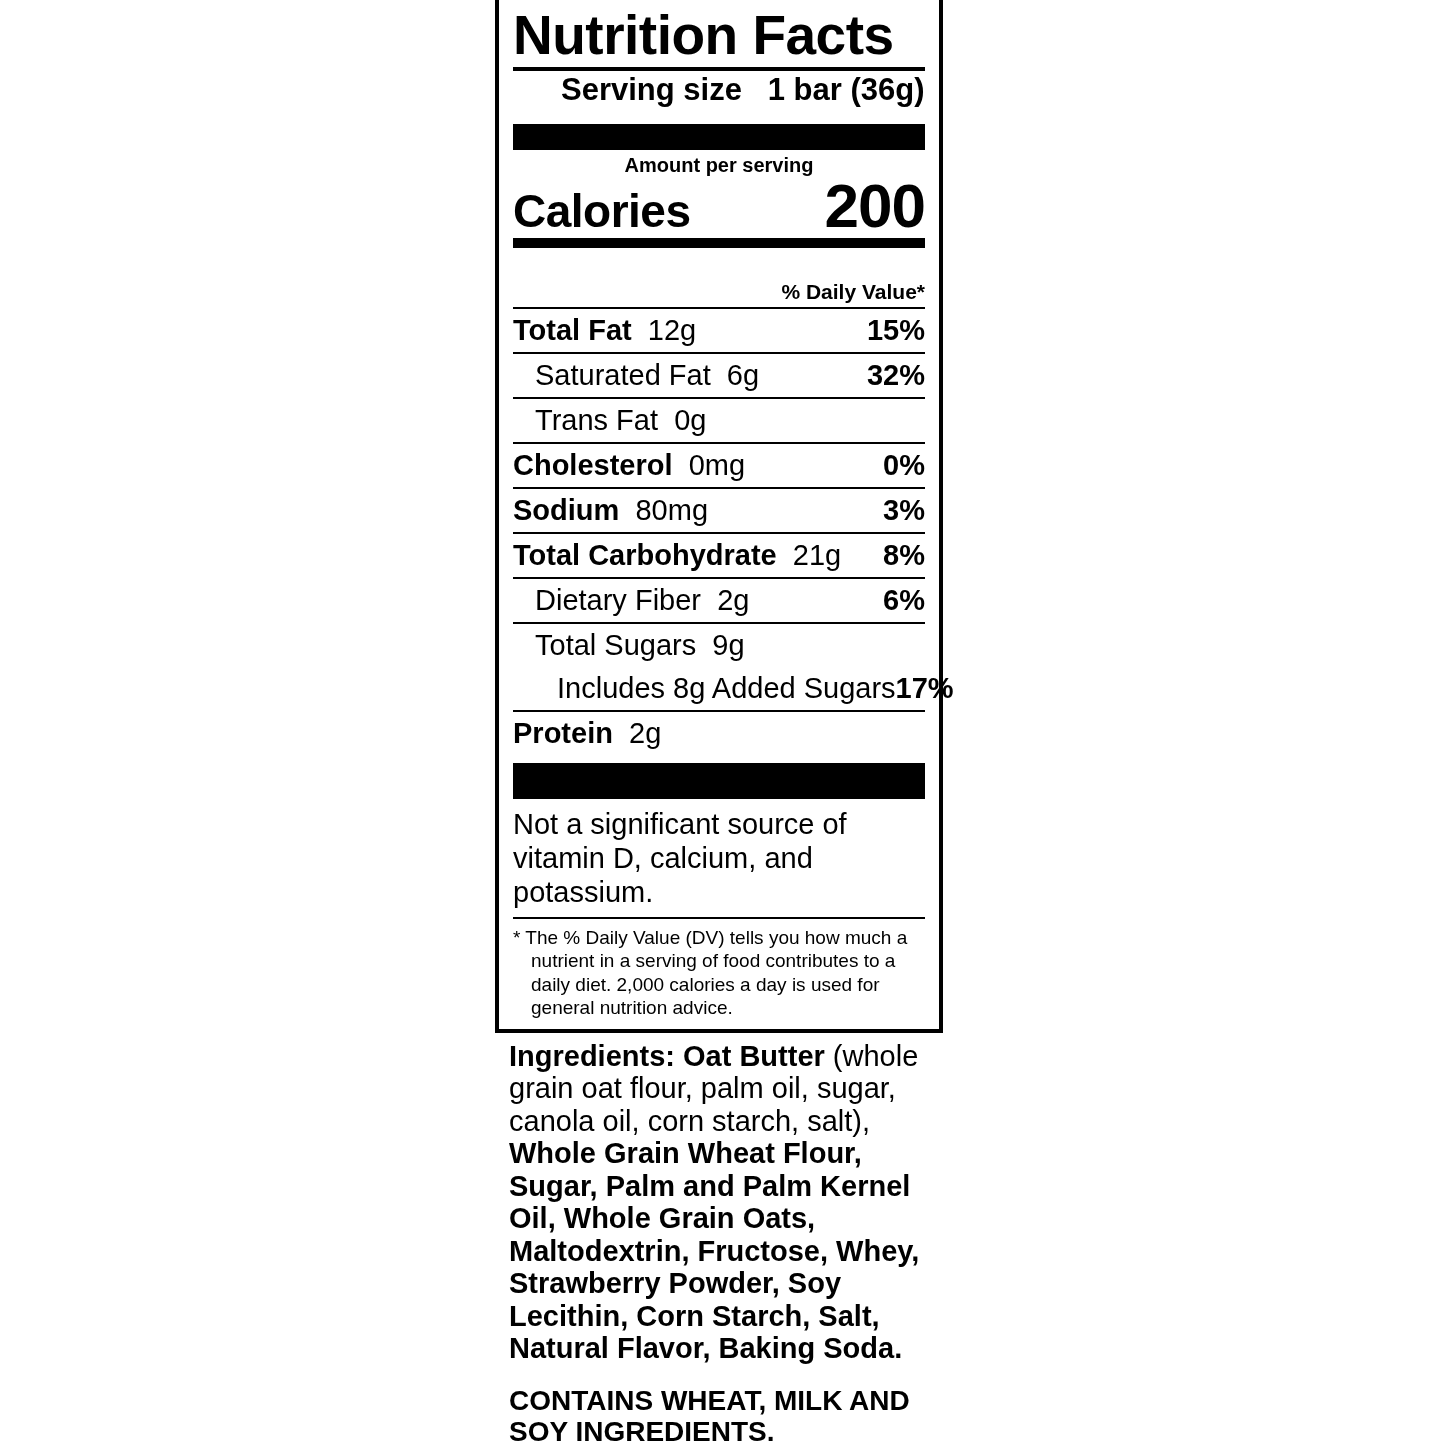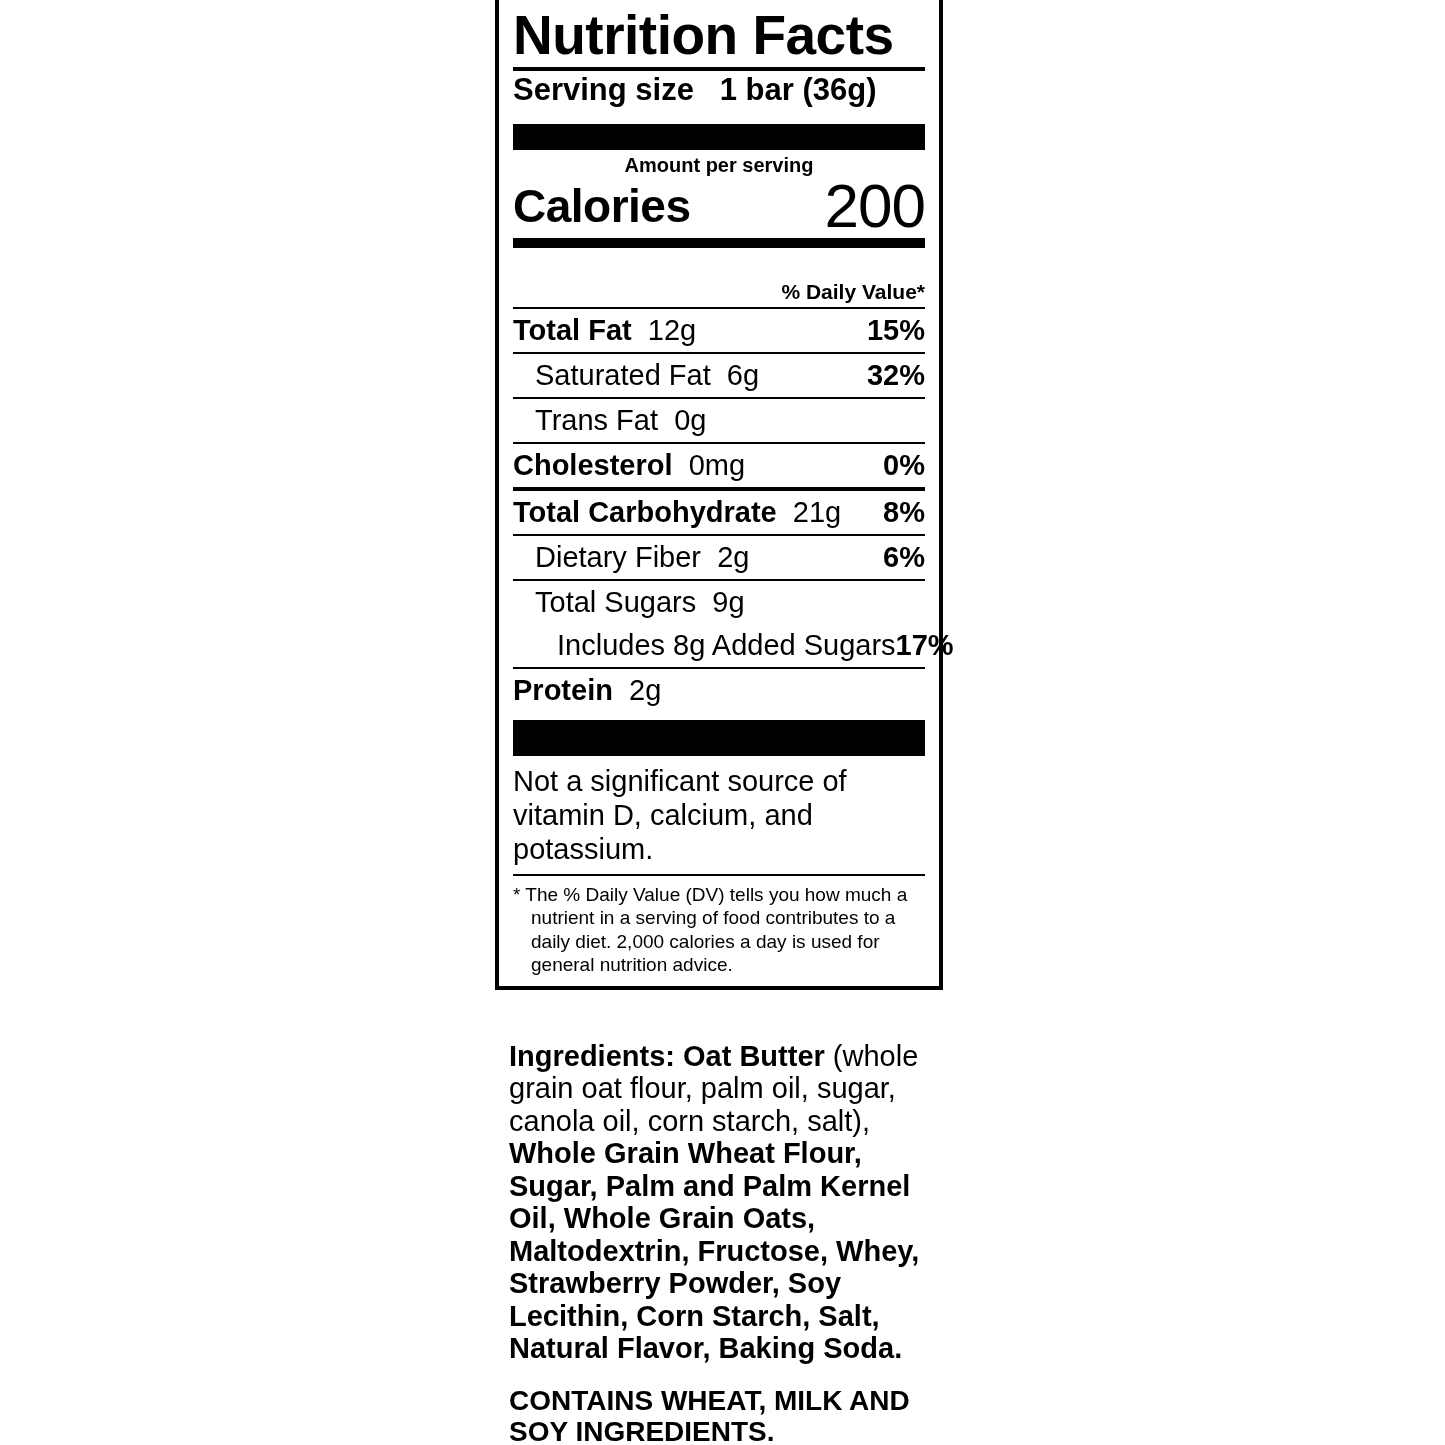--- a/index.html
+++ b/index.html
@@ -52,43 +52,44 @@
     font-size: 30px;
     line-height: 1.25;
     padding: 6px 0 2px 0;
   }
   .serving-size {
     font-size: 31px;
     font-weight: bold;
     line-height: 1.25;
     padding-bottom: 6px;
     white-space: nowrap;
+    margin-left: 48px;
   }
 
   .amount-per {
     font-size: 20px;
     font-weight: bold;
     padding-top: 4px;
     text-align: center;
   }
   .cal-row {
     display: flex;
-    align-items: center;
+    align-items: flex-end;
     justify-content: space-between;
     padding-bottom: 2px;
   }
   .cal-label {
     font-size: 46px;
     font-weight: bold;
     line-height: 1.05;
     letter-spacing: -0.5px;
   }
   .cal-value {
     font-size: 62px;
-    font-weight: normal;
+    font-weight: bold;
     line-height: 0.95;
     letter-spacing: -1px;
   }
 
   .dv-head {
     text-align: right;
     font-size: 21px;
     font-weight: bold;
     padding: 6px 0 3px 0;
     margin-top: 26px;
@@ -194,20 +195,24 @@
       <div class="right"></div>
     </div>
     <div class="rule-thin"></div>
 
     <div class="nrow">
       <div class="left"><span class="b">Cholesterol</span>&nbsp;&nbsp;<span>0mg</span></div>
       <div class="right">0%</div>
     </div>
     <div class="rule-thin"></div>
 
+    <div class="nrow">
+      <div class="left"><span class="b">Sodium</span>&nbsp;&nbsp;<span>80mg</span></div>
+      <div class="right">3%</div>
+    </div>
     <div class="rule-thin"></div>
 
     <div class="nrow">
       <div class="left"><span class="b">Total Carbohydrate</span>&nbsp;&nbsp;<span>21g</span></div>
       <div class="right">8%</div>
     </div>
     <div class="rule-thin"></div>
 
     <div class="nrow ind1">
       <div class="left"><span>Dietary Fiber</span>&nbsp;&nbsp;<span>2g</span></div>

